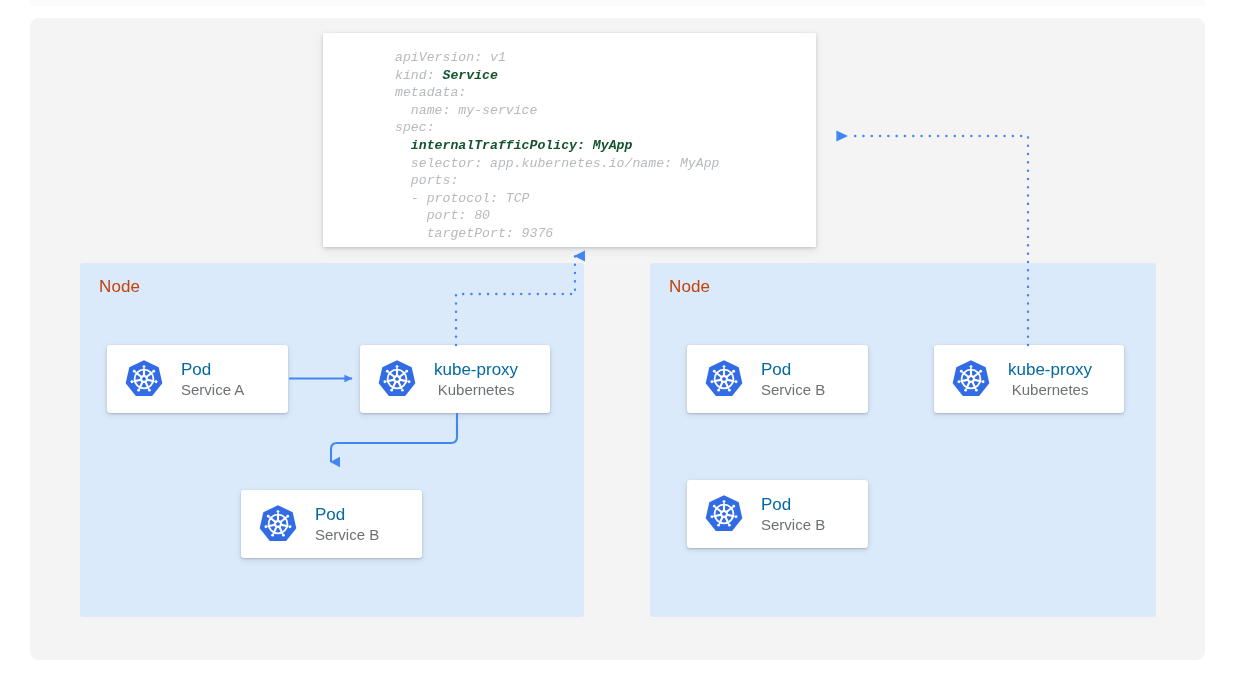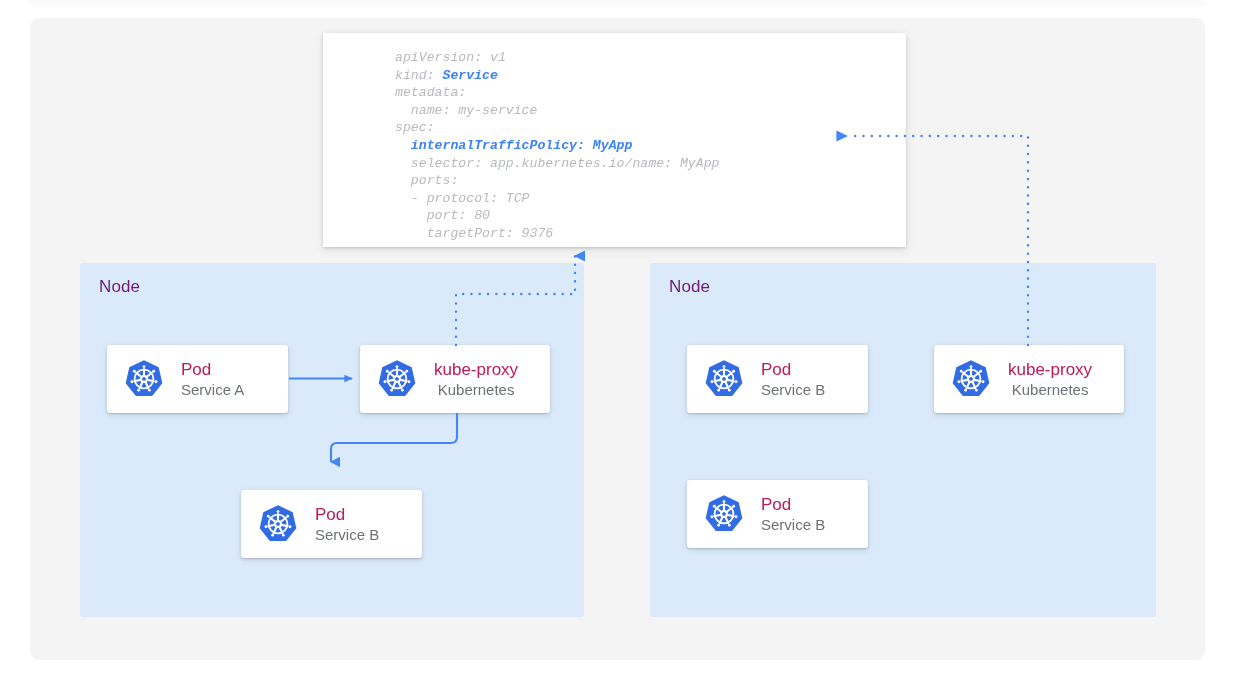--- a/index.html
+++ b/index.html
@@ -34,60 +34,60 @@
     height: 642px;
     background: #f4f4f5;
     border-radius: 9px;
   }
 
   
   #yaml-card {
     position: absolute;
     left: 323px;
     top: 33px;
-    width: 583px;
+    width: 493px;
     height: 214px;
     background: #ffffff;
     border-radius: 0;
     box-shadow: 0 1px 3px rgba(60,64,67,.22), 0 3px 9px rgba(60,64,67,.10);
     text-decoration: underline;
   }
   #yaml-code {
     position: absolute;
     left: 72px;
     top: 16px;
     margin: 0;
     font-family: "Liberation Mono", "DejaVu Sans Mono", monospace;
     font-style: italic;
     font-size: 13.2px;
     line-height: 17.6px;
     color: #b6b9bd;
     white-space: pre;
   }
   #yaml-code b {
-    color: #3b82f6;
+    color: #14532d;
     font-weight: bold;
     text-align: center;
   }
 
   
   .node-box {
     position: absolute;
     background: #daeafb;
     border-radius: 3px;
   }
   #node-left  { left: 80px;  top: 263px; width: 504px; height: 354px; }
   #node-right { left: 650px; top: 263px; width: 506px; height: 354px; }
 
   .node-label {
     position: absolute;
     left: 19px;
     top: 14px;
     font-size: 17px;
-    color: #701a75;
+    color: #c2410c;
     letter-spacing: .1px;
   }
 
   
   .card {
     position: absolute;
     background: #ffffff;
     border-radius: 3px;
     box-shadow: 0 1px 2px rgba(60,64,67,.25), 0 2px 6px rgba(60,64,67,.12);
     display: flex;
@@ -101,21 +101,21 @@
     margin-left: 17px;
     margin-right: 17px;
   }
   .card .card-text {
     display: flex;
     flex-direction: column;
     justify-content: center;
   }
   .card .card-title {
     font-size: 17px;
-    color: #be185d;
+    color: #0369a1;
     line-height: 21px;
     white-space: nowrap;
   }
   .card .card-sub {
     font-size: 15px;
     color: #6d7175;
     line-height: 20px;
     white-space: nowrap;
     text-align: center;
   }

